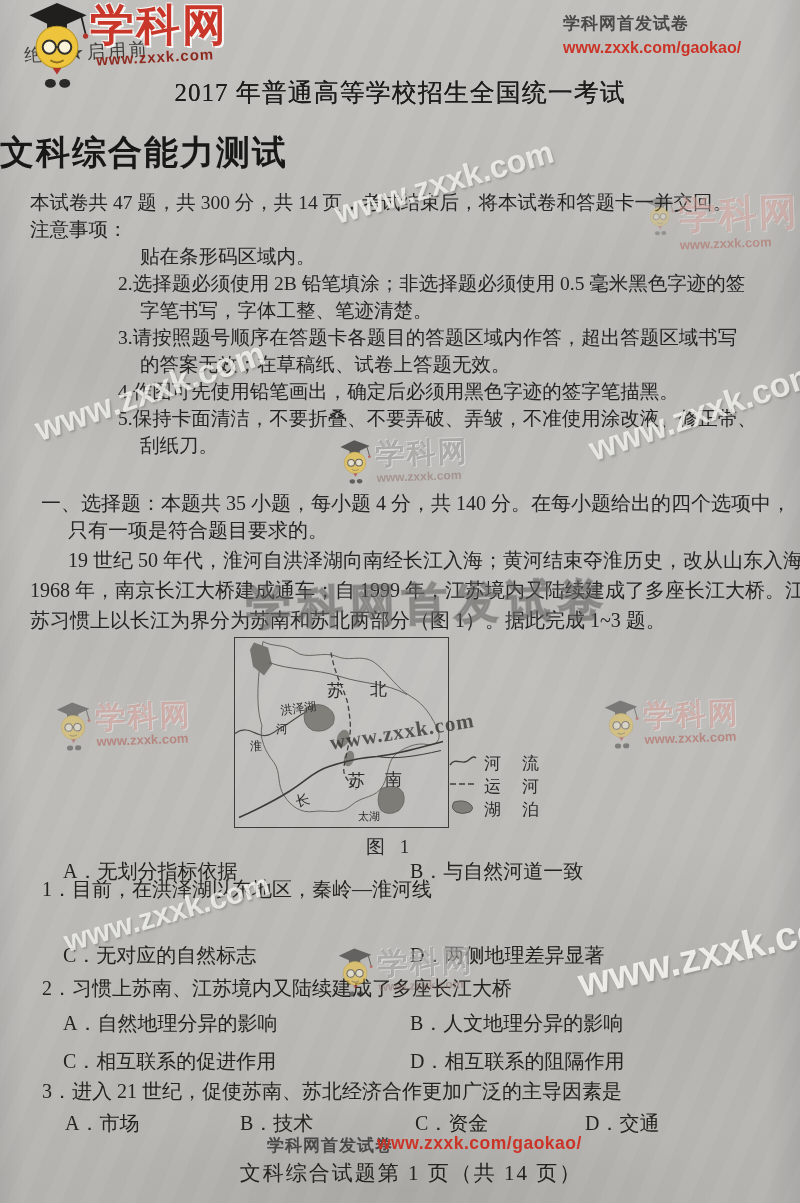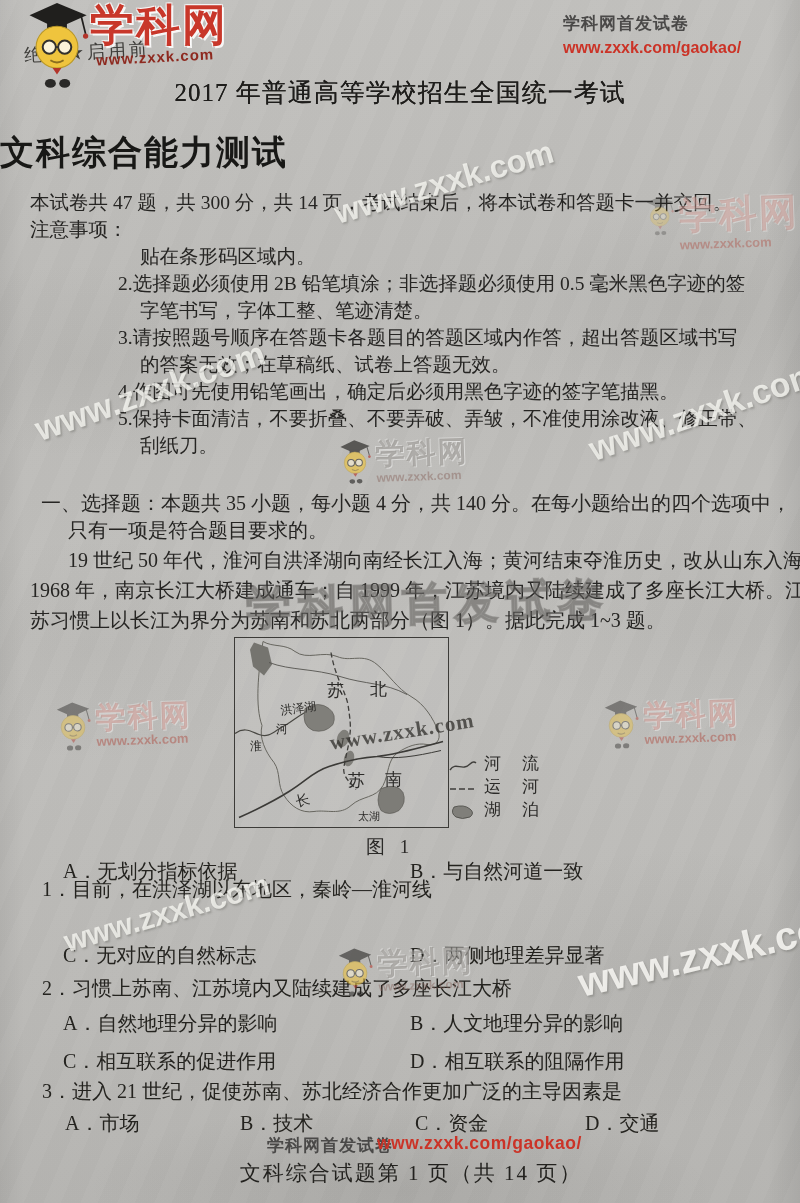--- a/index.html
+++ b/index.html
@@ -40,21 +40,21 @@
   .n-label{left:30px;top:216px;}
   .nl{left:118px;} .nl2{left:140px;}
   .sec1{left:30px;top:490px;font-size:20px;margin-left:11px;}
   .sec2{left:68px;top:517px;font-size:20px;}
   .pass{font-size:20px;line-height:28px;}
   .p1{left:68px;top:546px;} .p2{left:30px;top:576px;} .p3{left:30px;top:606px;}
   
   .mapbox{left:234px;top:637px;width:213px;height:189px;border:1.6px solid #3c3b38;background:rgba(255,255,255,.045);}
   .map-wm{left:328px;top:731px;font-size:21px;font-weight:bold;letter-spacing:1px;color:rgba(52,51,47,.78);transform:rotate(-9deg);transform-origin:left top;}
   .legend{left:448px;top:752px;}
-  .leg-row{display:flex;align-items:flex-end;height:23px;}
+  .leg-row{display:flex;align-items:flex-start;height:23px;}
   .leg-row svg{width:30px;height:18px;margin-right:6px;}
   .leg-row .lab{font-size:17px;color:#2b2a28;letter-spacing:2px;white-space:nowrap;}
   .caption{left:366px;top:834px;font-size:19px;letter-spacing:5px;}
   
   .qstem{left:42px;font-size:20px;white-space:nowrap;color:#24231f;}
   .optrow{left:0;top:0;width:800px;height:26px;}
   .opt{position:absolute;font-size:20px;white-space:nowrap;color:#24231f;}
   
   .f-brand{left:267px;top:1134px;font-size:17px;font-weight:bold;color:#4a4948;letter-spacing:1px;}
   .f-url{left:377px;top:1133px;font-size:17.5px;font-weight:bold;color:#cb3327;letter-spacing:.5px;}

